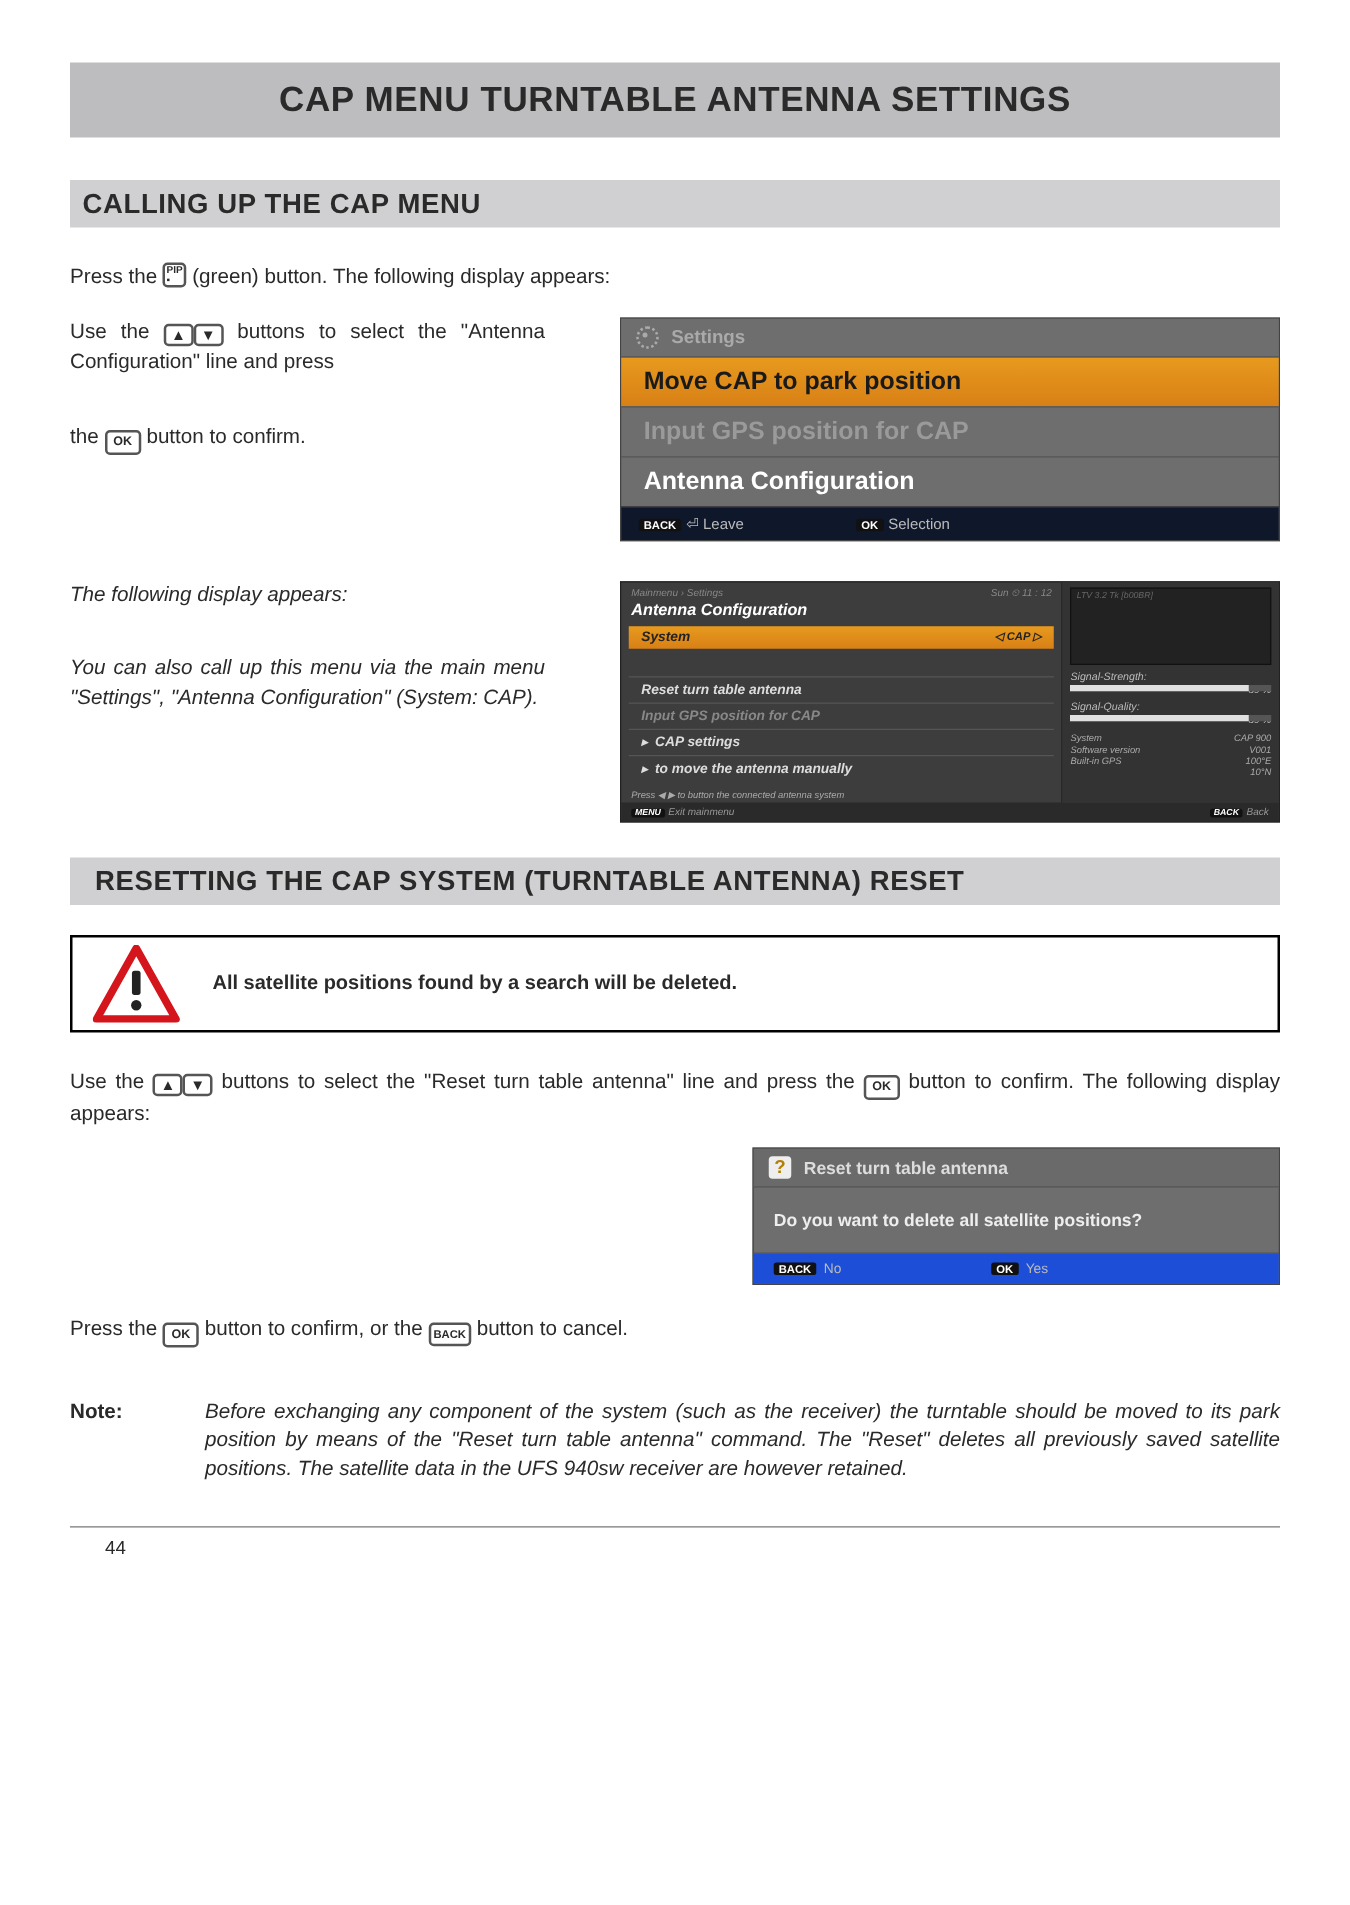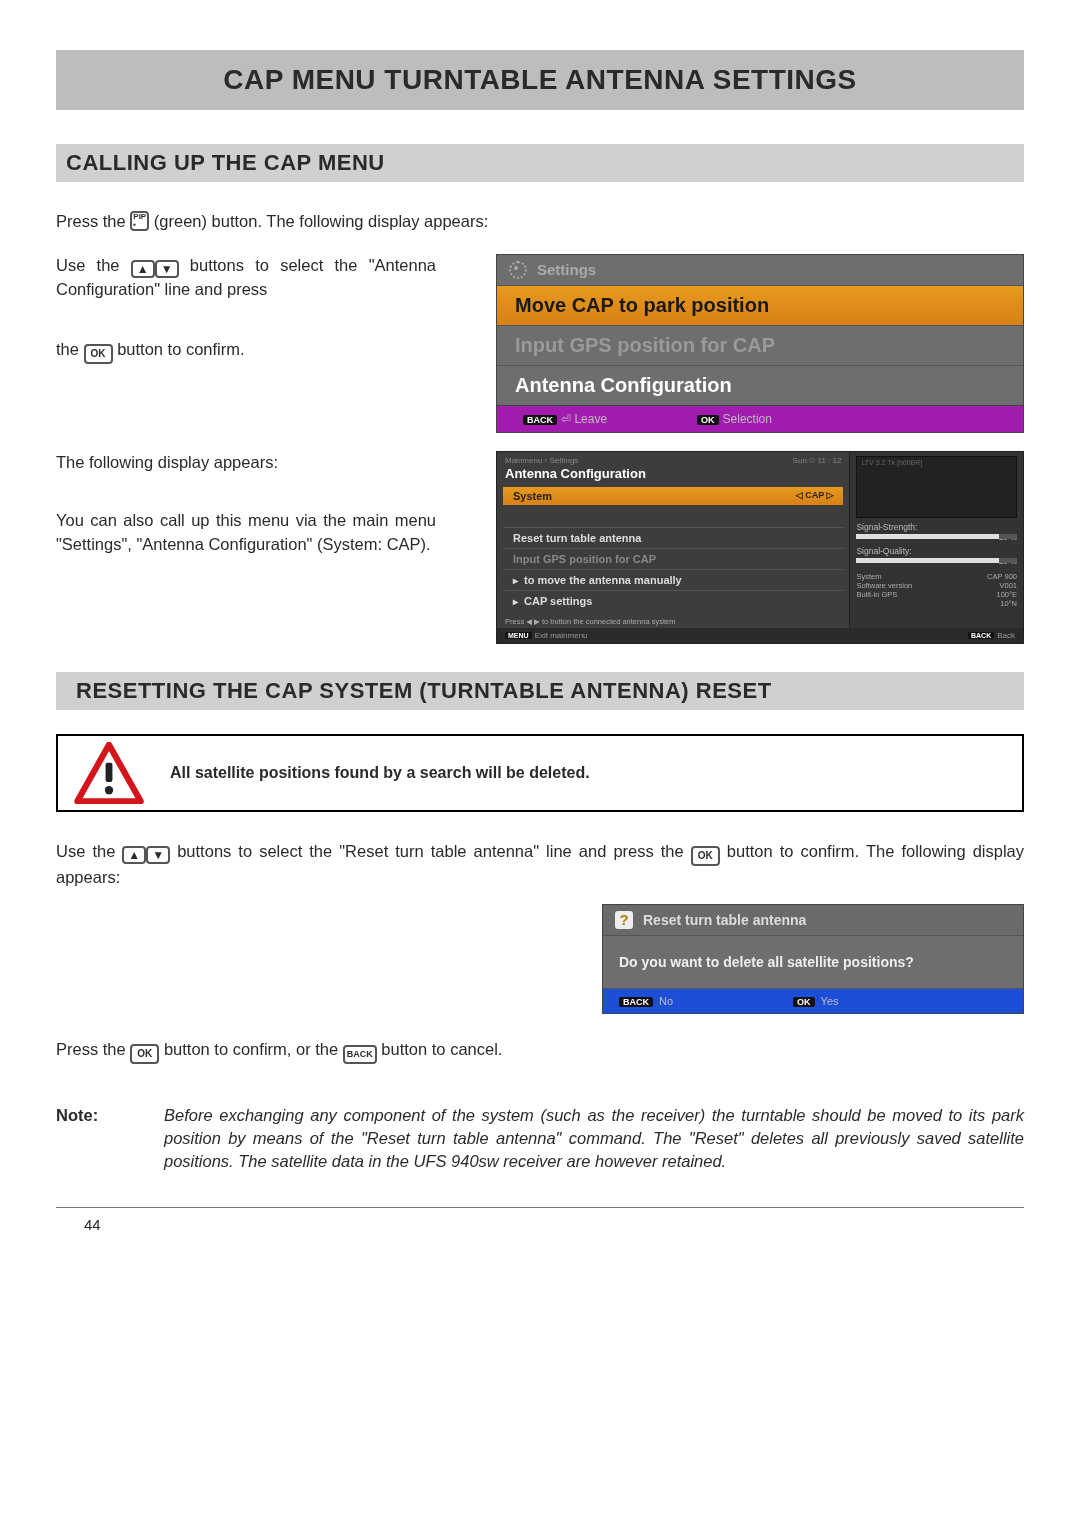--- a/index.html
+++ b/index.html
@@ -110,22 +110,22 @@
     border-top: 1px solid #555;
   }
   .settings-mock .row.active {
     background: linear-gradient(#e79a1e,#d88016);
     color: #1a1a1a;
   }
   .settings-mock .row.dim {
     color: #9a9a9a;
   }
   .settings-mock .ftr {
-    background: #a21caf;
-    padding: 6px 26px;
+    background: #0f172a;
+    padding: 6px 14px;
     font-size: 12px;
     color: #bbb;
     display: flex;
     gap: 90px;
     border-top: 1px solid #444;
     text-align: center;
   }
   .settings-mock .ftr .back,
   .settings-mock .ftr .ok {
     display:inline-block;
@@ -348,21 +348,21 @@
       <div class="row dim">Input GPS position for CAP</div>
       <div class="row">Antenna Configuration</div>
       <div class="ftr">
         <span><span class="back">BACK</span>⏎ <span>Leave</span></span>
         <span><span class="ok">OK</span><span>Selection</span></span>
       </div>
     </div>
   </div>
 </div>
 
-<div class="two-col" style="margin-top:18px;">
+<div class="two-col" style="margin-top:32px;font-style:italic;">
   <div class="left">
     <div>The following display appears:</div>
     <div style="margin-top:34px;">You can also call up this menu via the main menu "Settings", "Antenna Configuration" (System: CAP).</div>
   </div>
   <div class="right">
     <div class="config-mock">
       <div class="top">
         <div class="leftpane">
           <div class="crumb">
             <span>Mainmenu  ›  Settings</span>
@@ -375,25 +375,25 @@
           </div>
           <div style="height:18px;"></div>
           <div class="menuitem">
               <span>Reset turn table antenna</span>
             </div>
           <div class="menuitem dim">
               <span>Input GPS position for CAP</span>
             </div>
           <div class="menuitem">
               <span class="caret"></span>
-              <span>to move the antenna manually</span>
+              <span>CAP settings</span>
             </div>
           <div class="menuitem">
               <span class="caret"></span>
-              <span>CAP settings</span>
+              <span>to move the antenna manually</span>
             </div>
           <div class="hint">Press ◀ ▶ to button the connected antenna system</div>
         </div>
         <div class="rightpane">
           <div class="blk">LTV 3.2 Tk [b00BR]</div>
           <div class="stat">Signal-Strength:</div>
           <div class="bar">
               <div class="fill"></div>
             </div>
           <div class="pct">89 %</div>

